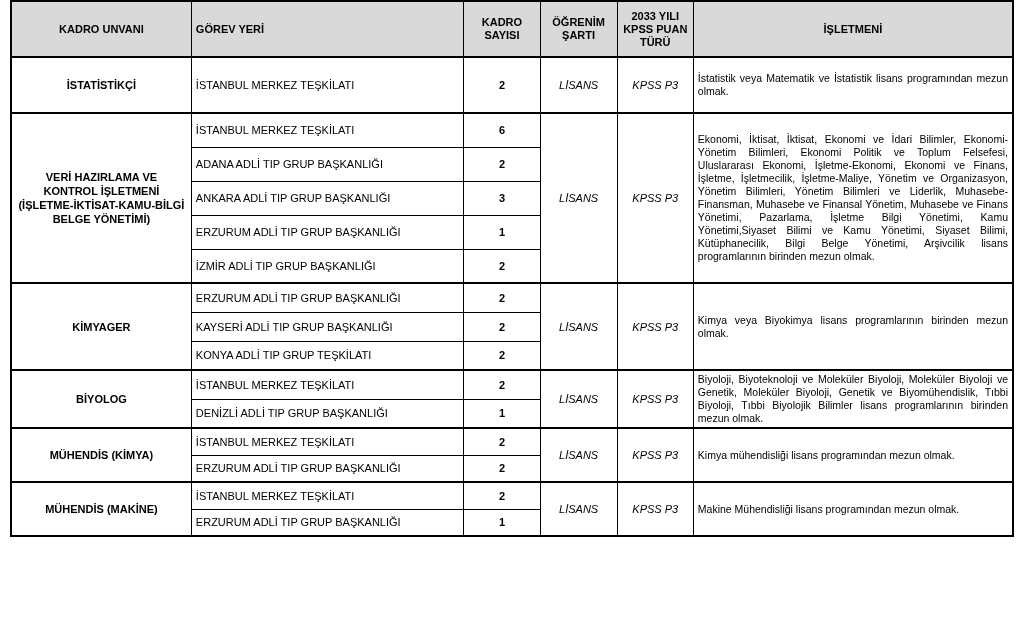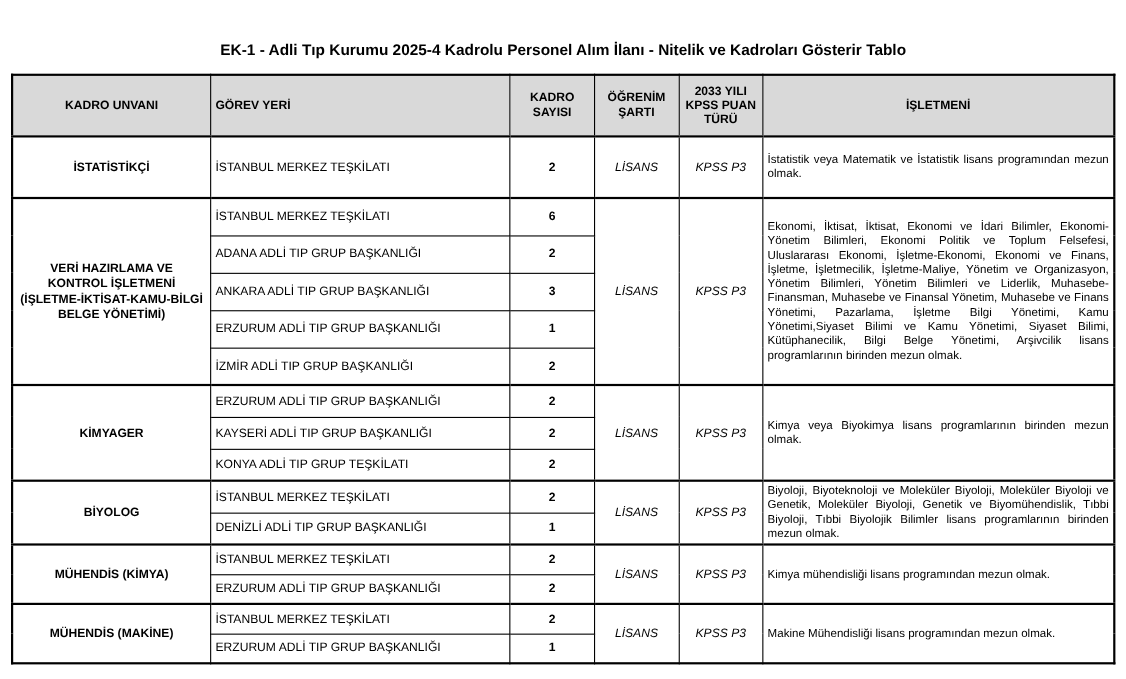--- a/index.html
+++ b/index.html
@@ -61,21 +61,20 @@
   tr.s1 { height: 34px; }
   tr.s2 { height: 29px; }
   tr.s3 { height: 28px; }
   tr.s4 { height: 27px; }
   tr.s5 { height: 27px; }
 </style>
 </head>
 <body>
 
 <div class="page">
-  <h1 class="title">EK-1 - Adli Tıp Kurumu 2025-4 Kadrolu Personel Alım İlanı - Nitelik ve Kadroları Gösterir Tablo</h1>
   <table class="tbl">
     <colgroup>
       <col style="width:180px">
       <col style="width:272px">
       <col style="width:76px">
       <col style="width:77px">
       <col style="width:76px">
       <col style="width:319px">
     </colgroup>
     <thead>

